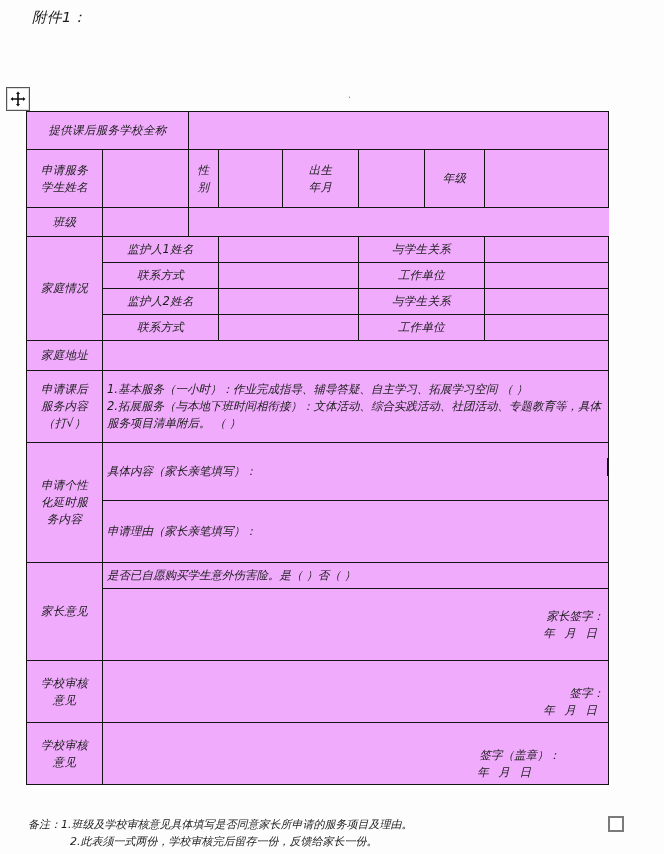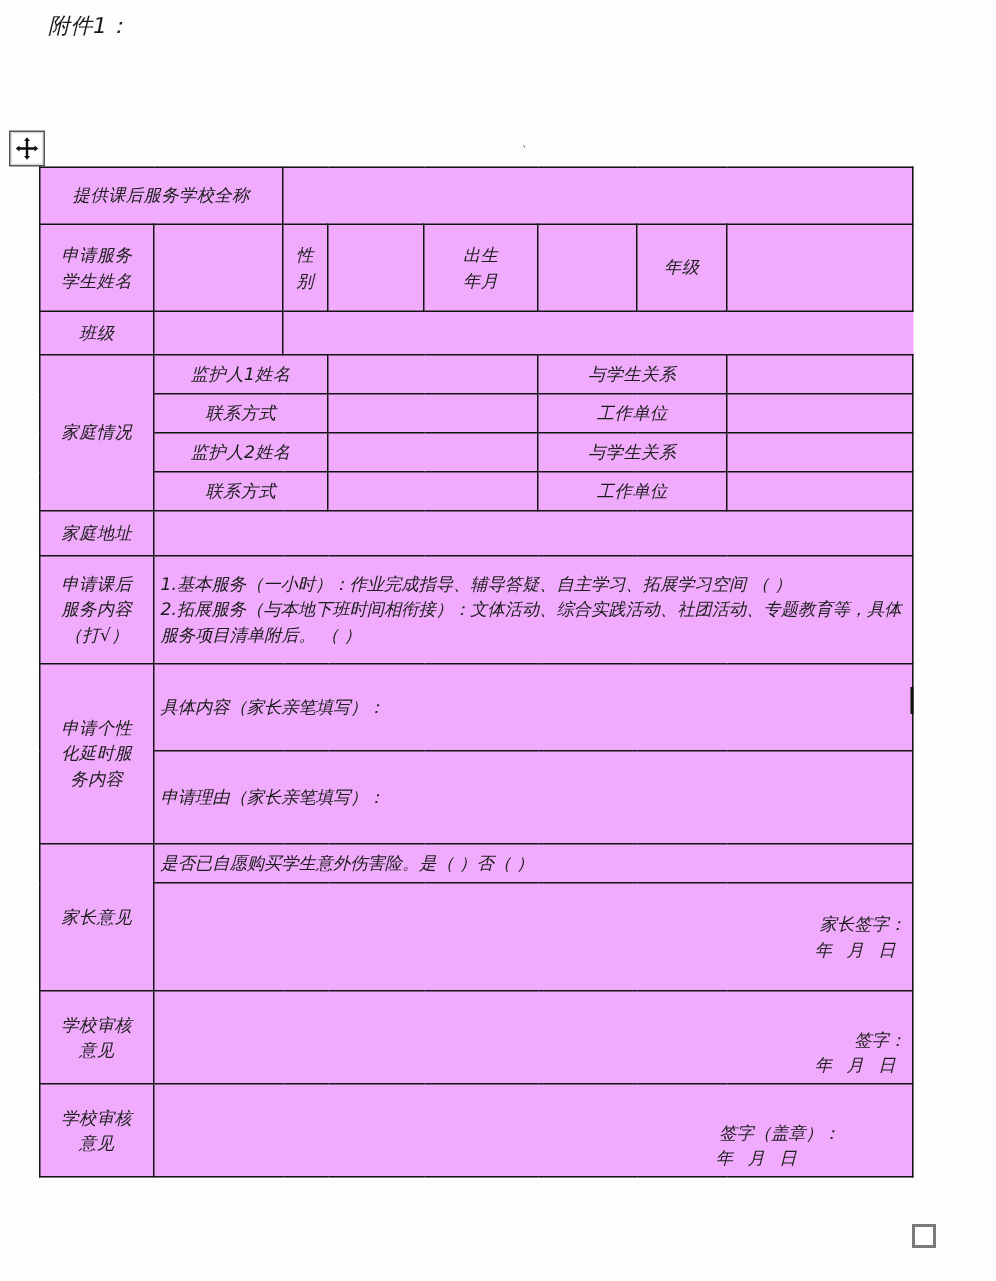--- a/index.html
+++ b/index.html
@@ -274,16 +274,20 @@
         <td class="sig-block" colspan="7" style="padding-top:22px;padding-right:48px">
           <div>签字（盖章）：</div>
           <div class="ymd" style="padding-right:26px">年  月  日</div>
         </td>
       </tr>
     </tbody>
   </table>
 
   <div class="caret"></div>
 
+  <div class="remark">
+    <span>备注：1.班级及学校审核意见具体填写是否同意家长所申请的服务项目及理由。</span>
+    <span class="r2">2.此表须一式两份，学校审核完后留存一份，反馈给家长一份。</span>
+  </div>
 
   <div class="resize-handle"></div>
 
 </div>
 
 </body></html>

